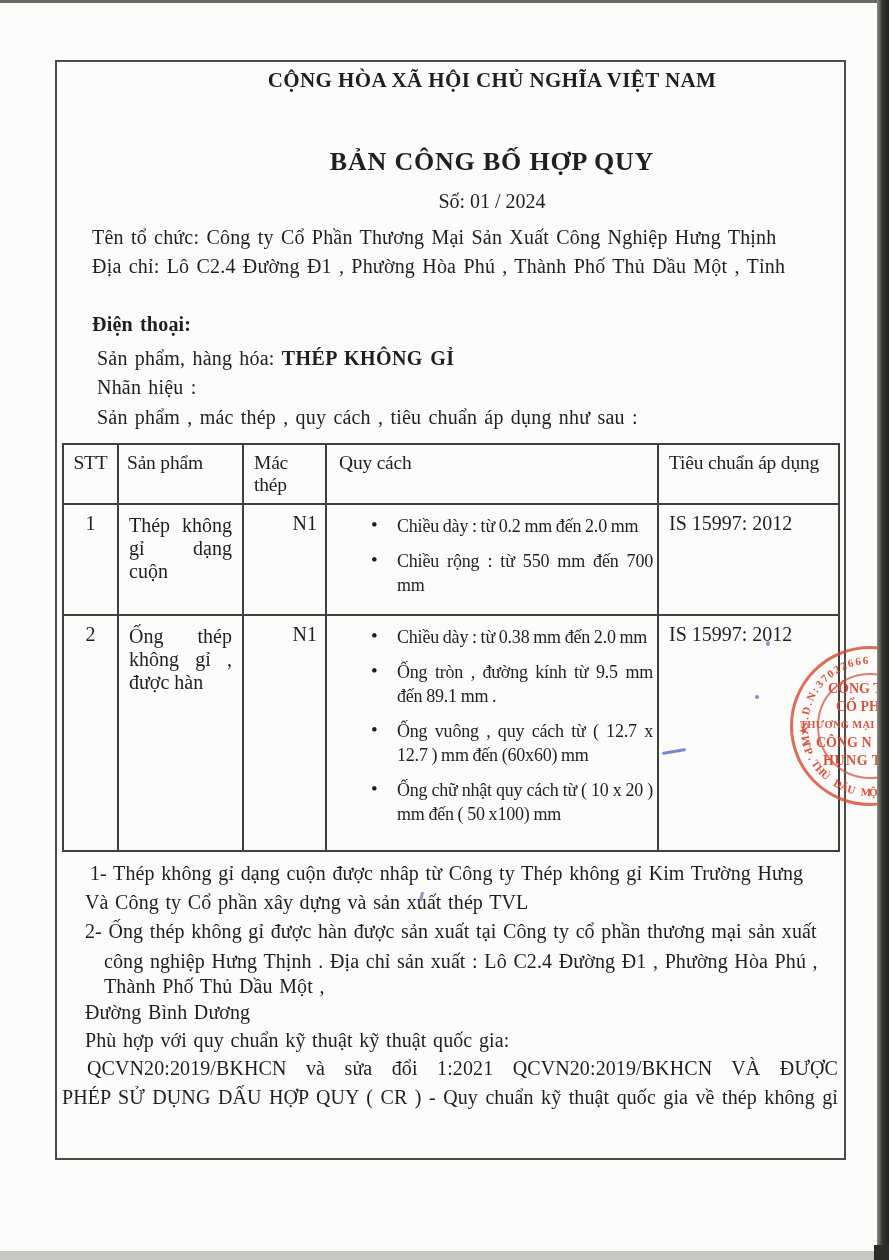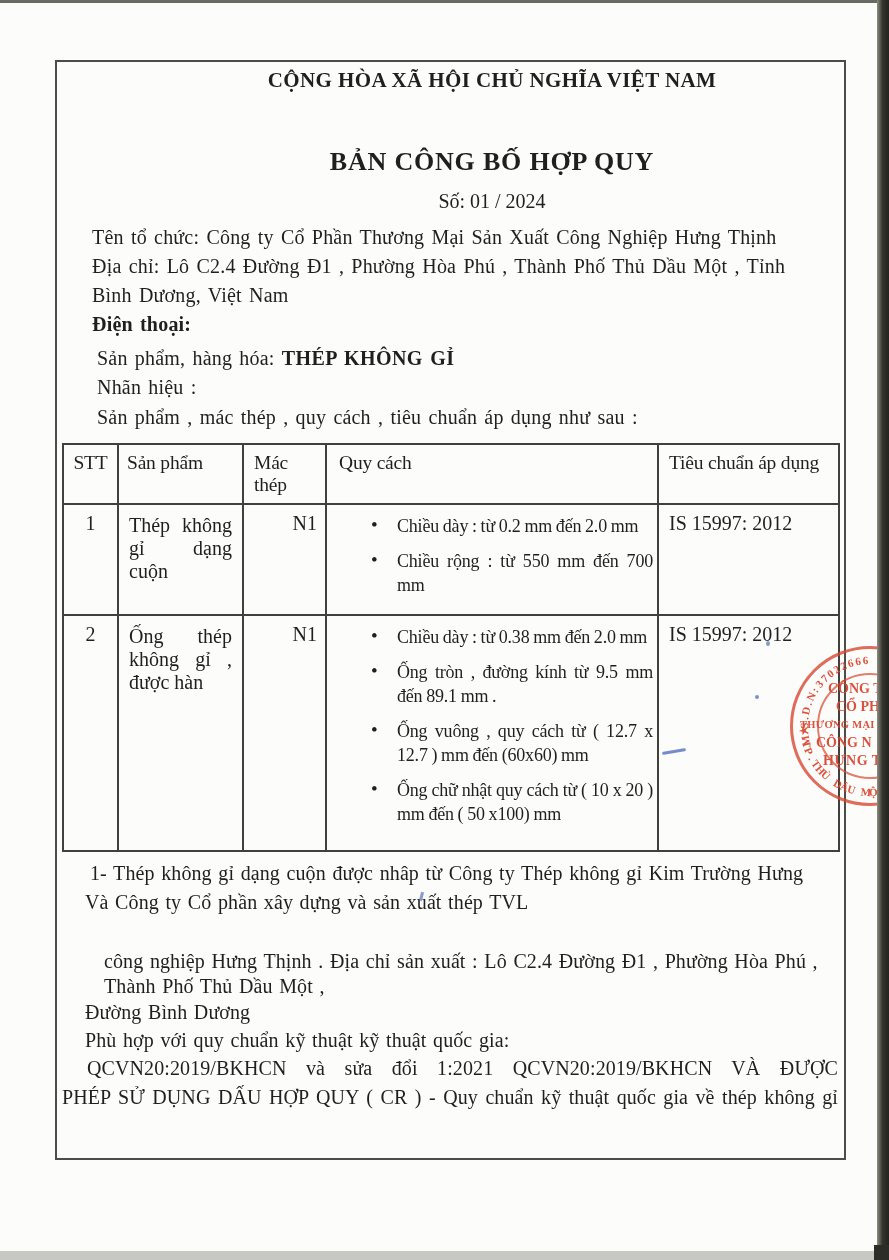--- a/index.html
+++ b/index.html
@@ -92,21 +92,20 @@
 <div class="page">
 
   <div class="frame"></div>
 
   <div class="hline h-national">CỘNG HÒA XÃ HỘI CHỦ NGHĨA VIỆT NAM</div>
   <div class="hline h-title">BẢN CÔNG BỐ HỢP QUY</div>
   <div class="hline h-number">Số: 01 / 2024</div>
 
   <div class="bline b-org">Tên tổ chức: Công ty Cổ Phần Thương Mại Sản Xuất Công Nghiệp Hưng Thịnh</div>
   <div class="bline b-addr1">Địa chỉ: Lô C2.4 Đường Đ1 , Phường Hòa Phú , Thành Phố Thủ Dầu Một , Tỉnh</div>
-  <div class="bline b-addr2">Bình Dương, Việt Nam</div>
   <div class="bline b-phone">Điện thoại:</div>
   <div class="bline b-product"><span>Sản phẩm, hàng hóa: </span><strong>THÉP KHÔNG GỈ</strong></div>
   <div class="bline b-brand">Nhãn hiệu :</div>
   <div class="bline b-intro">Sản phẩm , mác thép , quy cách , tiêu chuẩn áp dụng như sau :</div>
 
   <table class="spec-table">
     <colgroup>
       <col style="width:55px">
         <col style="width:125px">
         <col style="width:83px">
@@ -145,20 +144,21 @@
           <li>Ống chữ nhật quy cách từ ( 10 x 20 ) mm đến ( 50 x100) mm</li>
         </ul>
       </td>
       <td class="c-tc">IS 15997: 2012</td>
     </tr>
   </tbody>
     </table>
 
   <div class="nline n1">1- Thép không gỉ dạng cuộn được nhâp từ Công ty Thép không gỉ Kim Trường Hưng</div>
   <div class="nline n2">Và Công ty Cổ phần xây dựng và sản xuất thép TVL</div>
+  <div class="nline n3">2- Ống thép không gỉ được hàn được sản xuất tại Công ty cổ phần thương mại sản xuất</div>
   <div class="nline n4">công nghiệp Hưng Thịnh . Địa chỉ sản xuất : Lô C2.4 Đường Đ1 , Phường Hòa Phú ,</div>
   <div class="nline n5">Thành Phố Thủ Dầu Một ,</div>
   <div class="nline n6">Đường Bình Dương</div>
   <div class="nline n7">Phù hợp với quy chuẩn kỹ thuật kỹ thuật quốc gia:</div>
   <div class="nline n8">QCVN20:2019/BKHCN và sửa đổi 1:2021 QCVN20:2019/BKHCN VÀ ĐƯỢC</div>
   <div class="nline n9">PHÉP SỬ DỤNG DẤU HỢP QUY ( CR ) -  Quy chuẩn kỹ thuật quốc gia về thép không gỉ</div>
 
   <div class="stamp">
     <div class="stamp-outer"></div>
     <div class="stamp-inner"></div>

